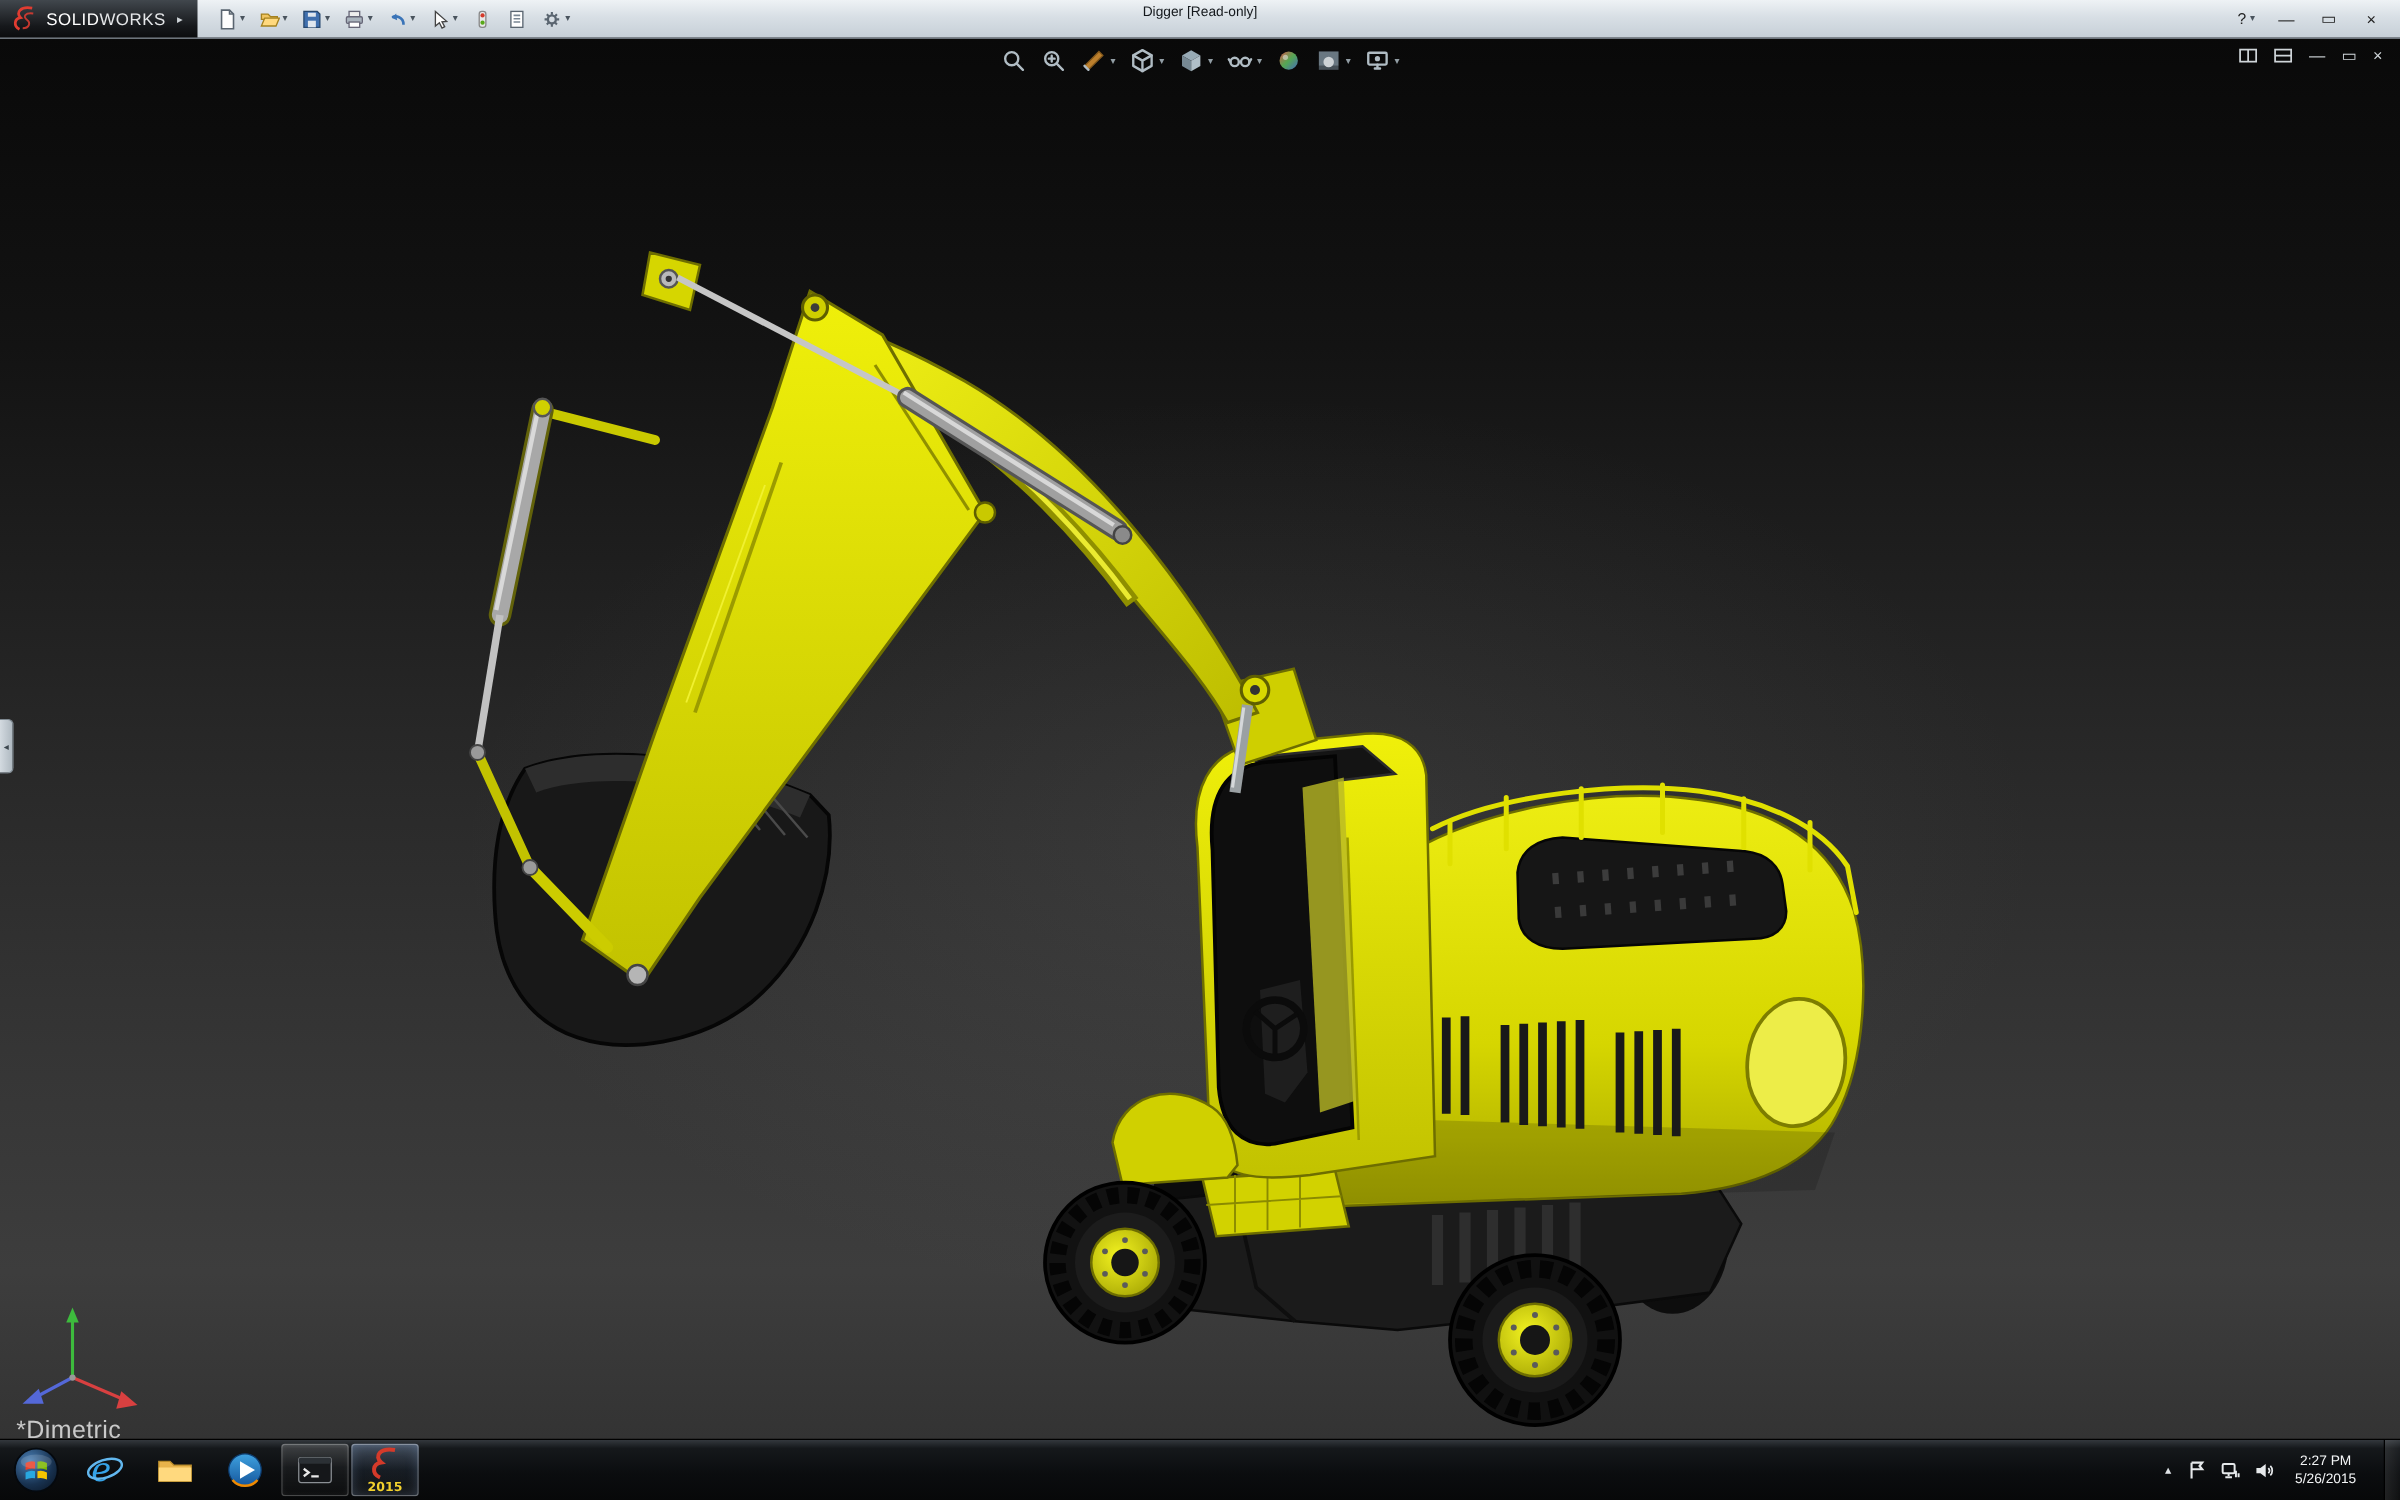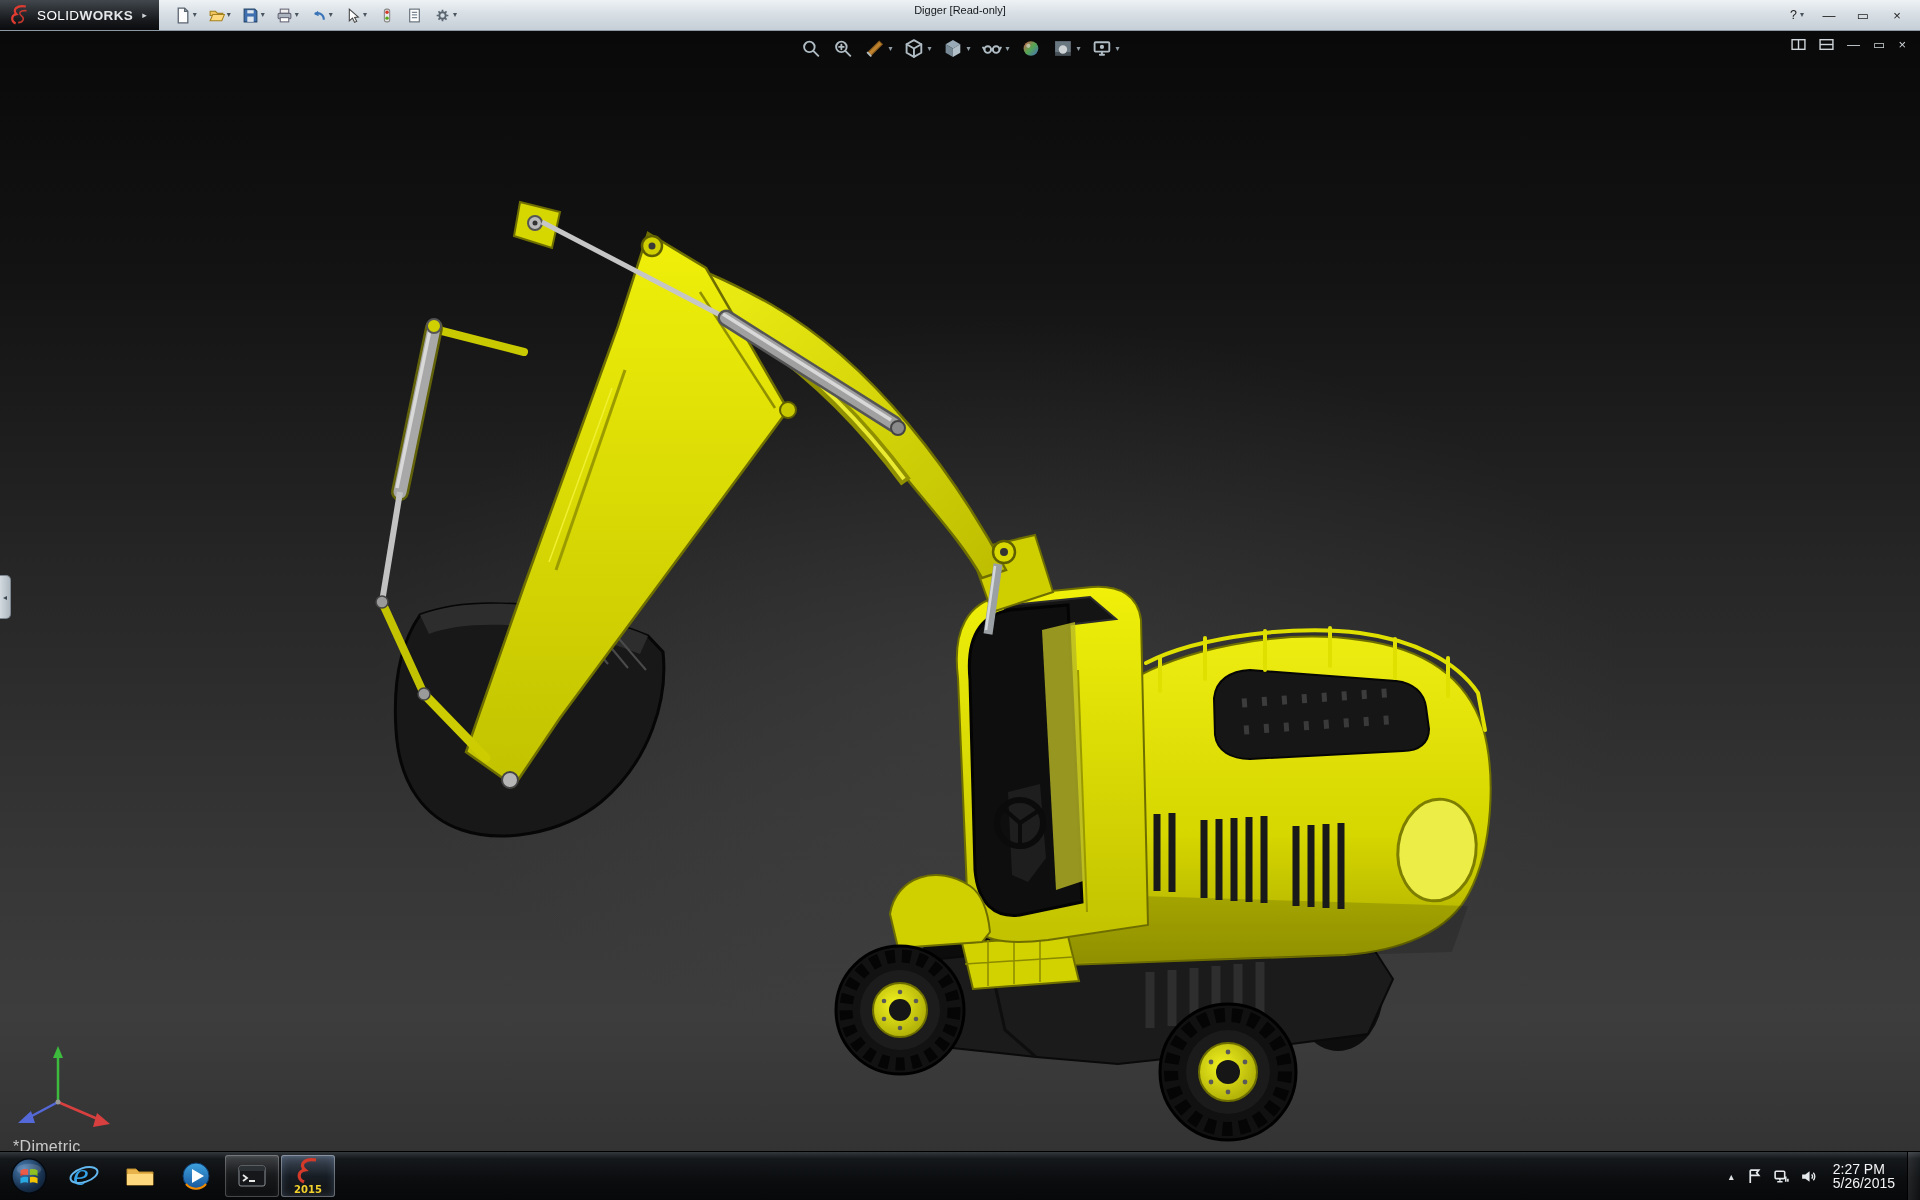--- a/index.html
+++ b/index.html
@@ -7,21 +7,21 @@
        font-family:"Liberation Sans","DejaVu Sans",sans-serif;background:#222}
 
   
   .titlebar{position:absolute;top:0;left:0;width:100%;height:30px;
     background:linear-gradient(180deg,#eef2f5 0%,#d8dfe5 45%,#c6cfd7 100%);
     border-bottom:1px solid #8e98a2;display:flex;align-items:center;z-index:5}
   .sw-logo{height:100%;display:flex;align-items:center;gap:7px;padding:0 12px 0 8px;
     background:linear-gradient(180deg,#41474d,#16181b 70%,#0b0c0e)}
   .brand{color:#fff;font-size:13.5px;letter-spacing:.4px;white-space:nowrap}
   .brand b{font-weight:400}
-  .brand .lt{font-weight:700;color:#e4e6e8}
+  .brand .lt{font-weight:400;color:#e4e6e8}
   .logo-arrow{color:#cfd4d8;font-size:9px;margin-left:2px}
   .tb-items{display:flex;align-items:center;margin-left:12px;gap:5px}
   .tb-item{display:flex;align-items:center;gap:2px;padding:2px 3px;border-radius:2px}
   .dd{font-size:8px;color:#4a545e;line-height:1}
   .i16{width:17px;height:17px;display:block}
   .win-title{position:absolute;left:50%;transform:translateX(-50%);top:0;height:19px;
     display:flex;align-items:center;font-size:11px;color:#14181c}
   .win-ctrls{margin-left:auto;display:flex;align-items:center;gap:16px;padding-right:14px}
   .help-btn{display:flex;align-items:center;gap:3px;font-size:12.5px;color:#222}
   .wc{font-size:13px;color:#222;width:18px;text-align:center}
@@ -38,39 +38,39 @@
   .i20{width:21px;height:21px;display:block}
   .s{stroke:#b9c6ce;fill:none;stroke-width:1.8;stroke-linecap:round;stroke-linejoin:round}
   .doc-ctrls{position:absolute;top:7px;right:14px;display:flex;align-items:center;gap:13px}
   .dc-txt{color:#cfd5d9;font-size:13px;line-height:1}
   .ds{stroke:#cfd5d9;fill:none;stroke-width:1.3}
   .i14{width:15px;height:15px;display:block}
   .left-tab{position:absolute;left:0;top:545px;width:10px;height:42px;
     background:linear-gradient(90deg,#d3dae0,#aeb8c0);border:1px solid #7e8890;border-left:none;
     border-radius:0 5px 5px 0;display:flex;align-items:center;justify-content:center;
     font-size:8px;color:#3c464e}
-  .orientation{position:absolute;left:13px;bottom:-4px;font-size:16px;color:#c9c9c9;letter-spacing:.3px}
+  .orientation{position:absolute;left:13px;bottom:-4px;font-size:20px;color:#c9c9c9;letter-spacing:.3px}
 
   
   .taskbar{position:absolute;bottom:0;left:0;width:100%;height:48px;z-index:6;
     background:linear-gradient(180deg,#33383d 0%,#15181b 14%,#0b0d0f 55%,#070809 100%);
     border-top:1px solid #000;display:flex;align-items:center}
   .start-orb{width:46px;height:46px;margin:0 4px 0 6px;display:flex;align-items:center;justify-content:center}
   .start-orb svg{width:38px;height:38px}
   .tb-app{width:54px;height:42px;margin:0 1px;display:flex;align-items:center;justify-content:center;border-radius:3px}
   .tb-app svg{width:32px;height:32px}
   .tb-app .sw-svg{width:32px;height:38px}
   .tb-app.open{background:linear-gradient(180deg,rgba(255,255,255,.18),rgba(255,255,255,.05) 45%,rgba(255,255,255,.02));
     box-shadow:inset 0 0 0 1px rgba(255,255,255,.22),inset 0 0 6px rgba(255,255,255,.08)}
   .tb-app.active{background:linear-gradient(180deg,rgba(180,210,255,.28),rgba(120,160,210,.10) 50%,rgba(255,255,255,.04));
     box-shadow:inset 0 0 0 1px rgba(255,255,255,.3),inset 0 0 10px rgba(160,200,255,.25)}
   .tray{margin-left:auto;display:flex;align-items:center;gap:10px;height:100%}
   .chev{color:#dfe3e6;font-size:10px;padding:0 2px}
   .tray-ico{width:17px;height:17px;display:block}
-  .clock{color:#f2f4f5;font-size:14px;line-height:14px;margin:0 2px 0 6px}
+  .clock{color:#f2f4f5;font-size:11px;line-height:14px;text-align:center;margin:0 12px 0 6px}
   .show-desktop{width:12px;height:100%;border-left:1px solid #000;
     background:linear-gradient(90deg,rgba(255,255,255,.10),rgba(255,255,255,.03))}
 </style>
 </head>
 <body>
 
 <div class="titlebar">
   <div class="sw-logo">
     <svg width="22" height="22" viewBox="0 0 26 26">
       <path d="M21 3 C10 1 5 7 10 12 C4 13 3 20 9 23" stroke="#e03c31" stroke-width="2.6" fill="none"></path>

